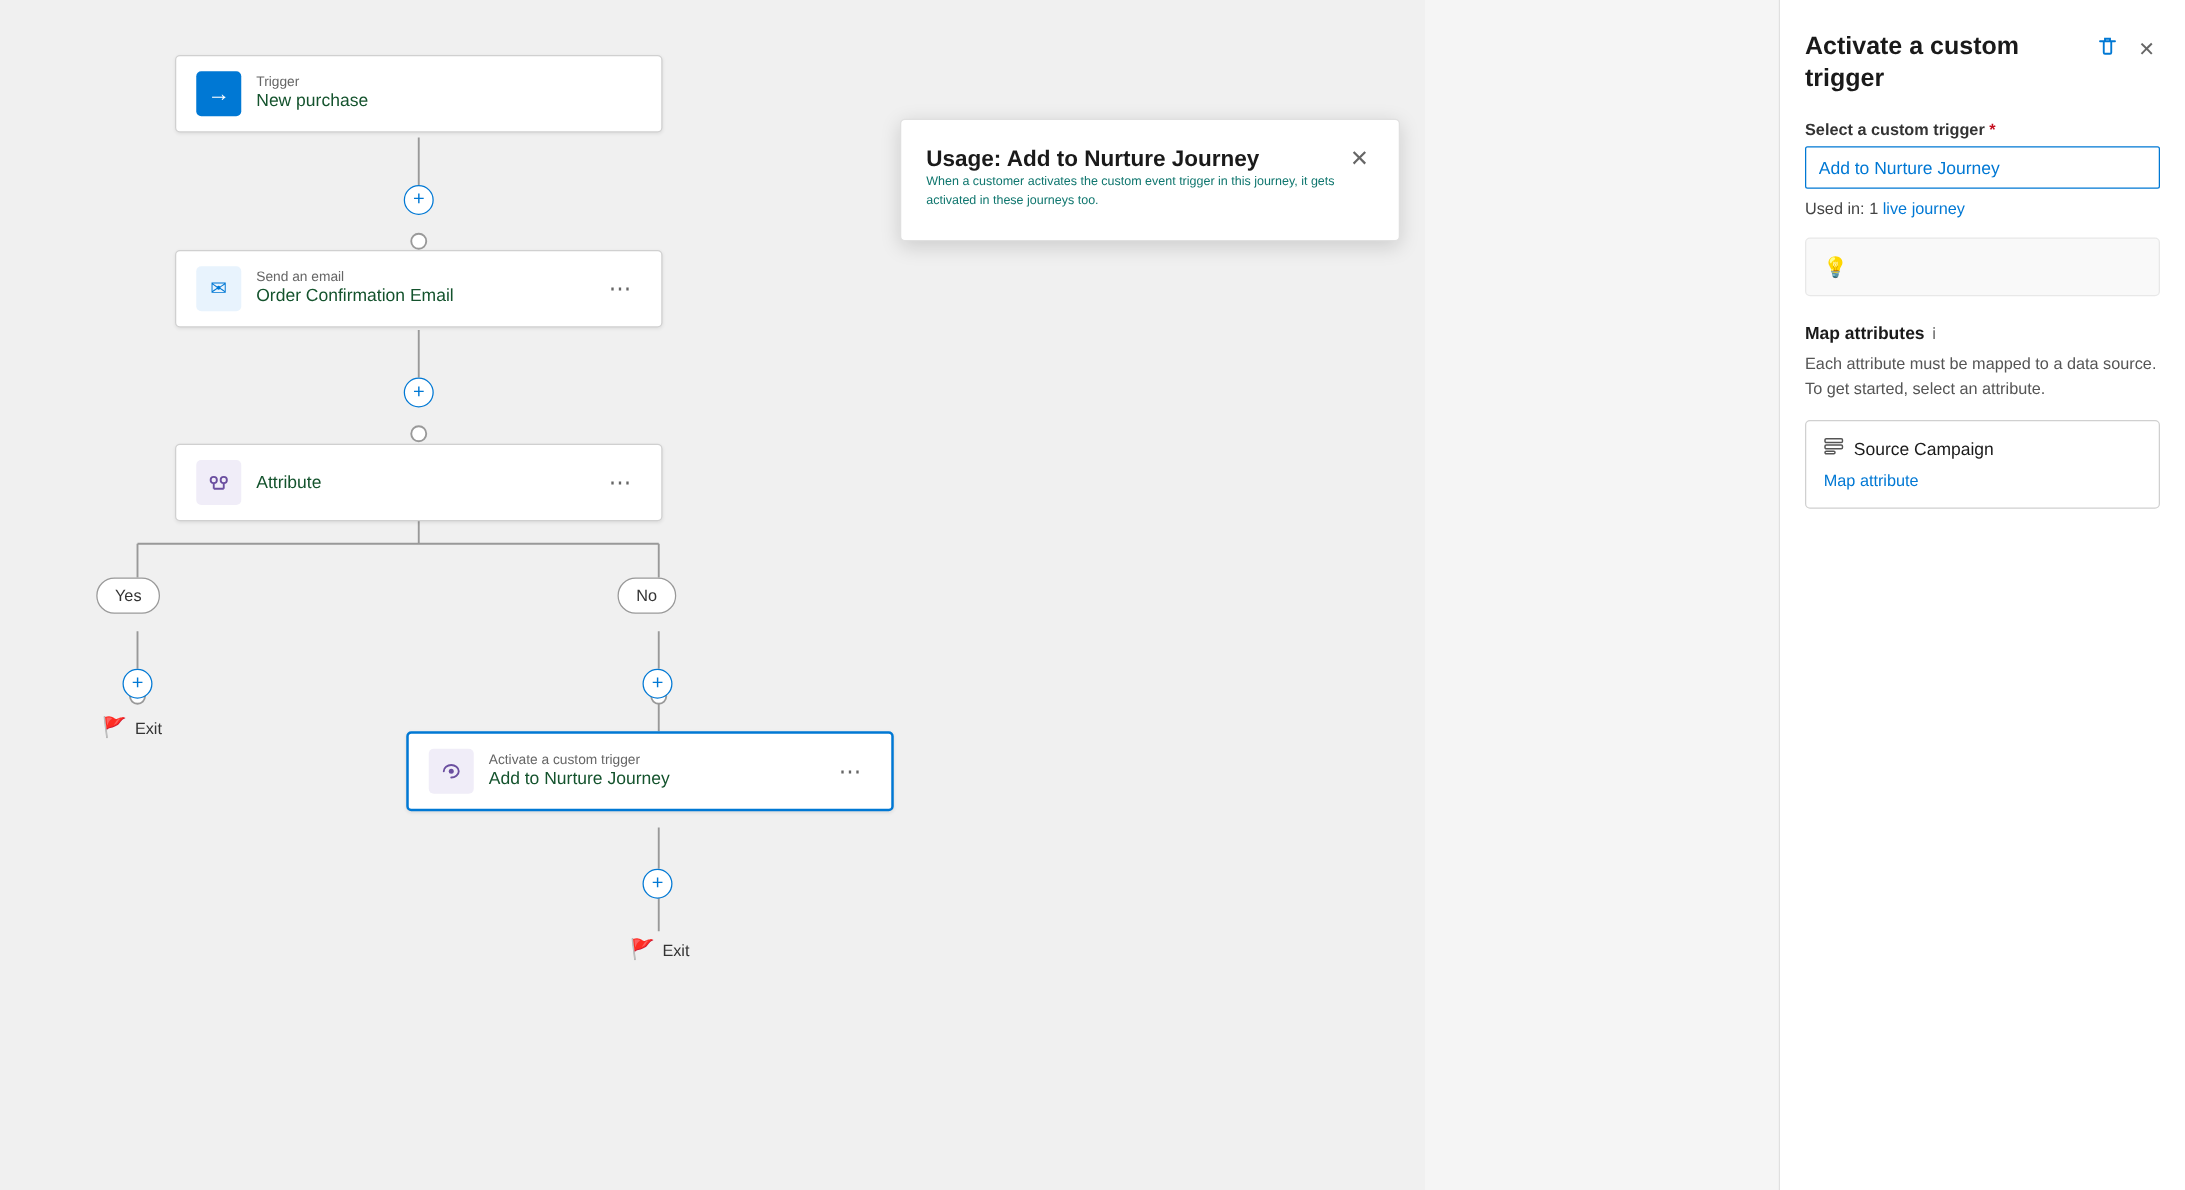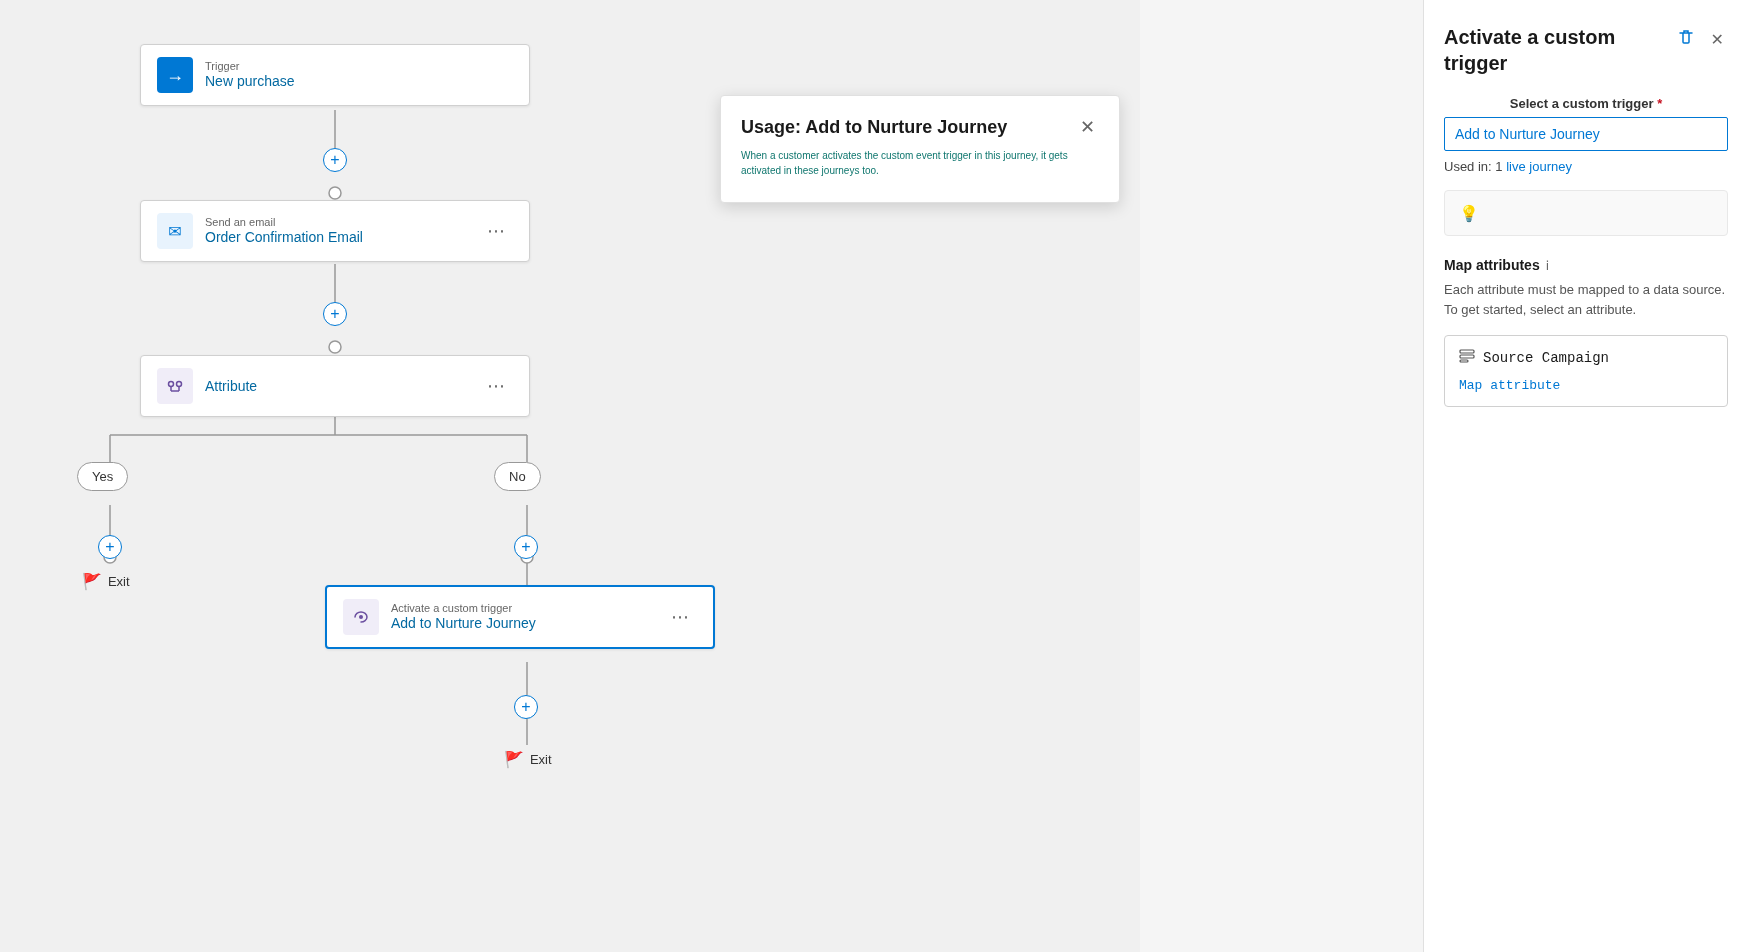--- a/index.html
+++ b/index.html
@@ -97,21 +97,21 @@
     }
 
     .node-label-small {
       font-size: 11px;
       color: #666;
       display: block;
     }
 
     .node-label-main {
       font-size: 14px;
-      color: #0369a1;
+      color: #14532d;
       font-weight: 500;
     }
 
     .node-menu {
       margin-left: auto;
       color: #666;
       font-size: 18px;
       cursor: pointer;
       padding: 4px 8px;
     }
@@ -187,21 +187,20 @@
       color: #666;
       font-size: 16px;
       padding: 4px;
     }
 
     .section-label {
       font-size: 13px;
       color: #333;
       font-weight: 600;
       margin-bottom: 6px;
-      text-align: center;
     }
 
     .required-star {
       color: #c50f1f;
     }
 
     .trigger-input {
       width: 100%;
       border: 1.5px solid #0078d4;
       border-radius: 2px;
@@ -269,21 +268,20 @@
       font-size: 13px;
       color: #555;
       margin-bottom: 16px;
       line-height: 1.5;
     }
 
     .attr-card {
       border: 1px solid #d0d0d0;
       border-radius: 4px;
       padding: 12px 14px;
-      font-family: Liberation Mono, monospace;
     }
 
     .attr-card-title {
       display: flex;
       align-items: center;
       gap: 8px;
       font-size: 14px;
       font-weight: 500;
       color: #1a1a1a;
       margin-bottom: 8px;
@@ -299,21 +297,20 @@
       font-size: 13px;
       text-decoration: none;
       cursor: pointer;
     }
 
     
     .popup-header {
       display: flex;
       justify-content: space-between;
       align-items: flex-end;
-      margin-bottom: 10px;
     }
 
     .popup-title {
       font-size: 18px;
       font-weight: 600;
       color: #1a1a1a;
     }
 
     .popup-close {
       background: none;

